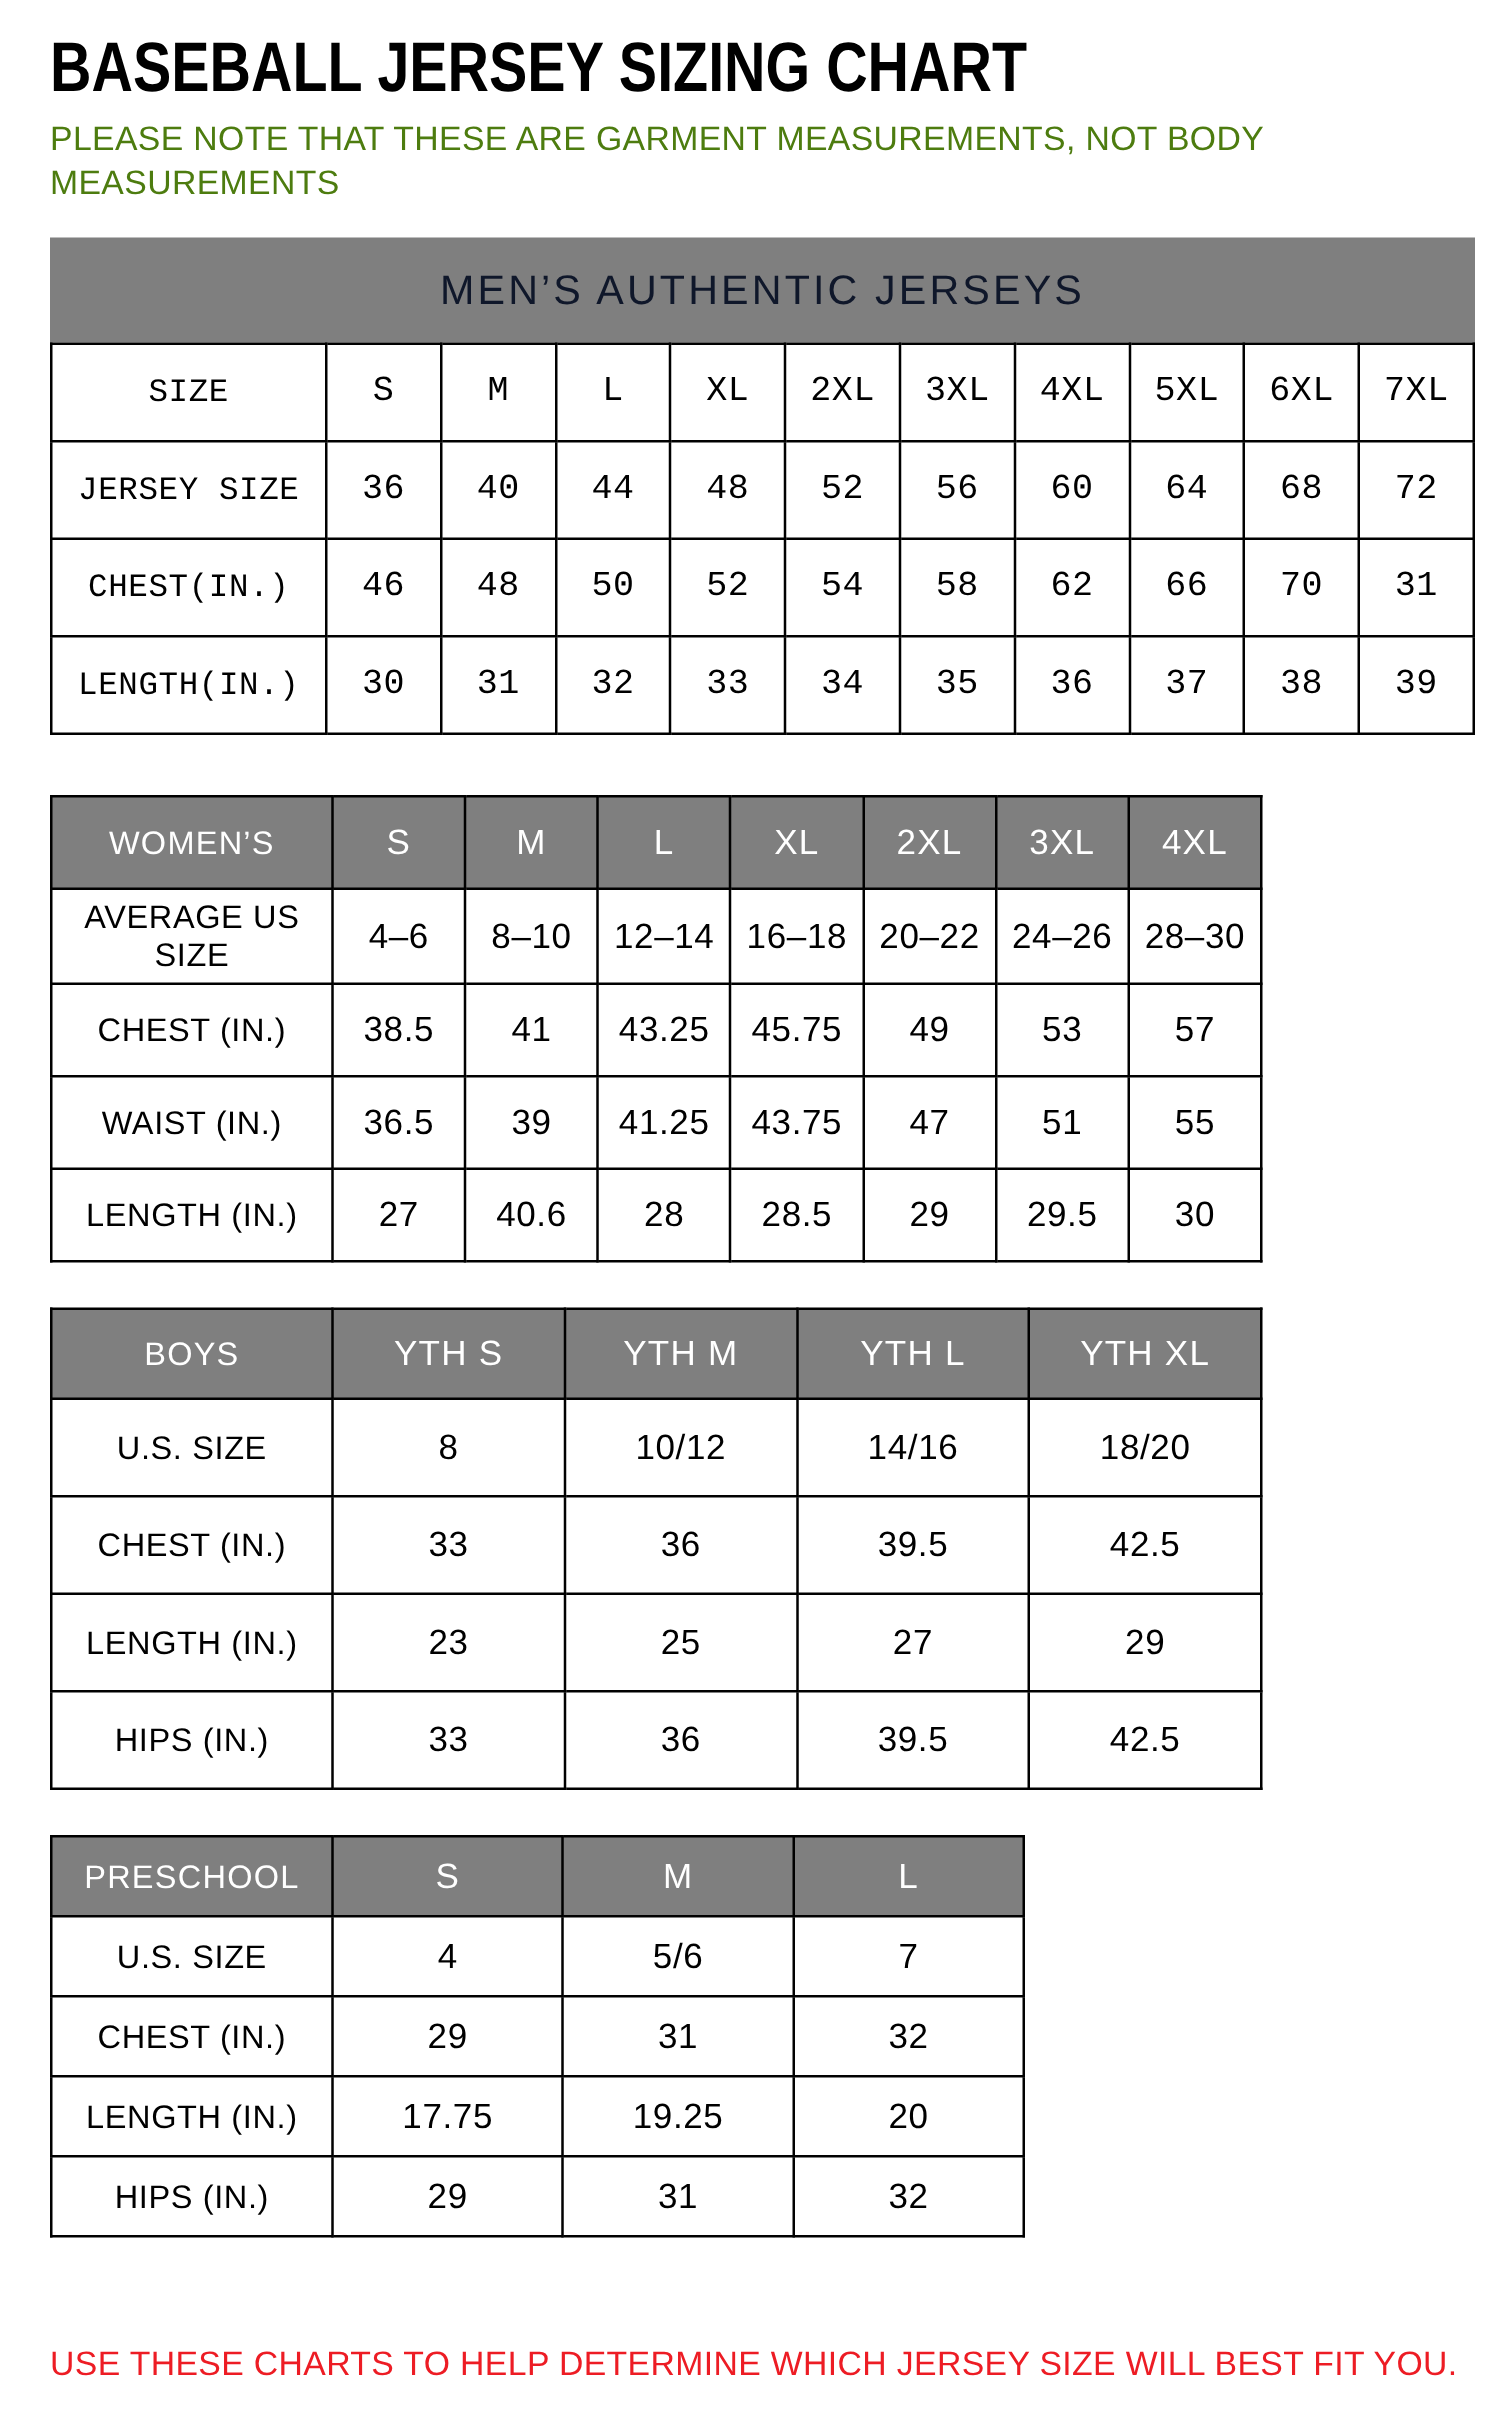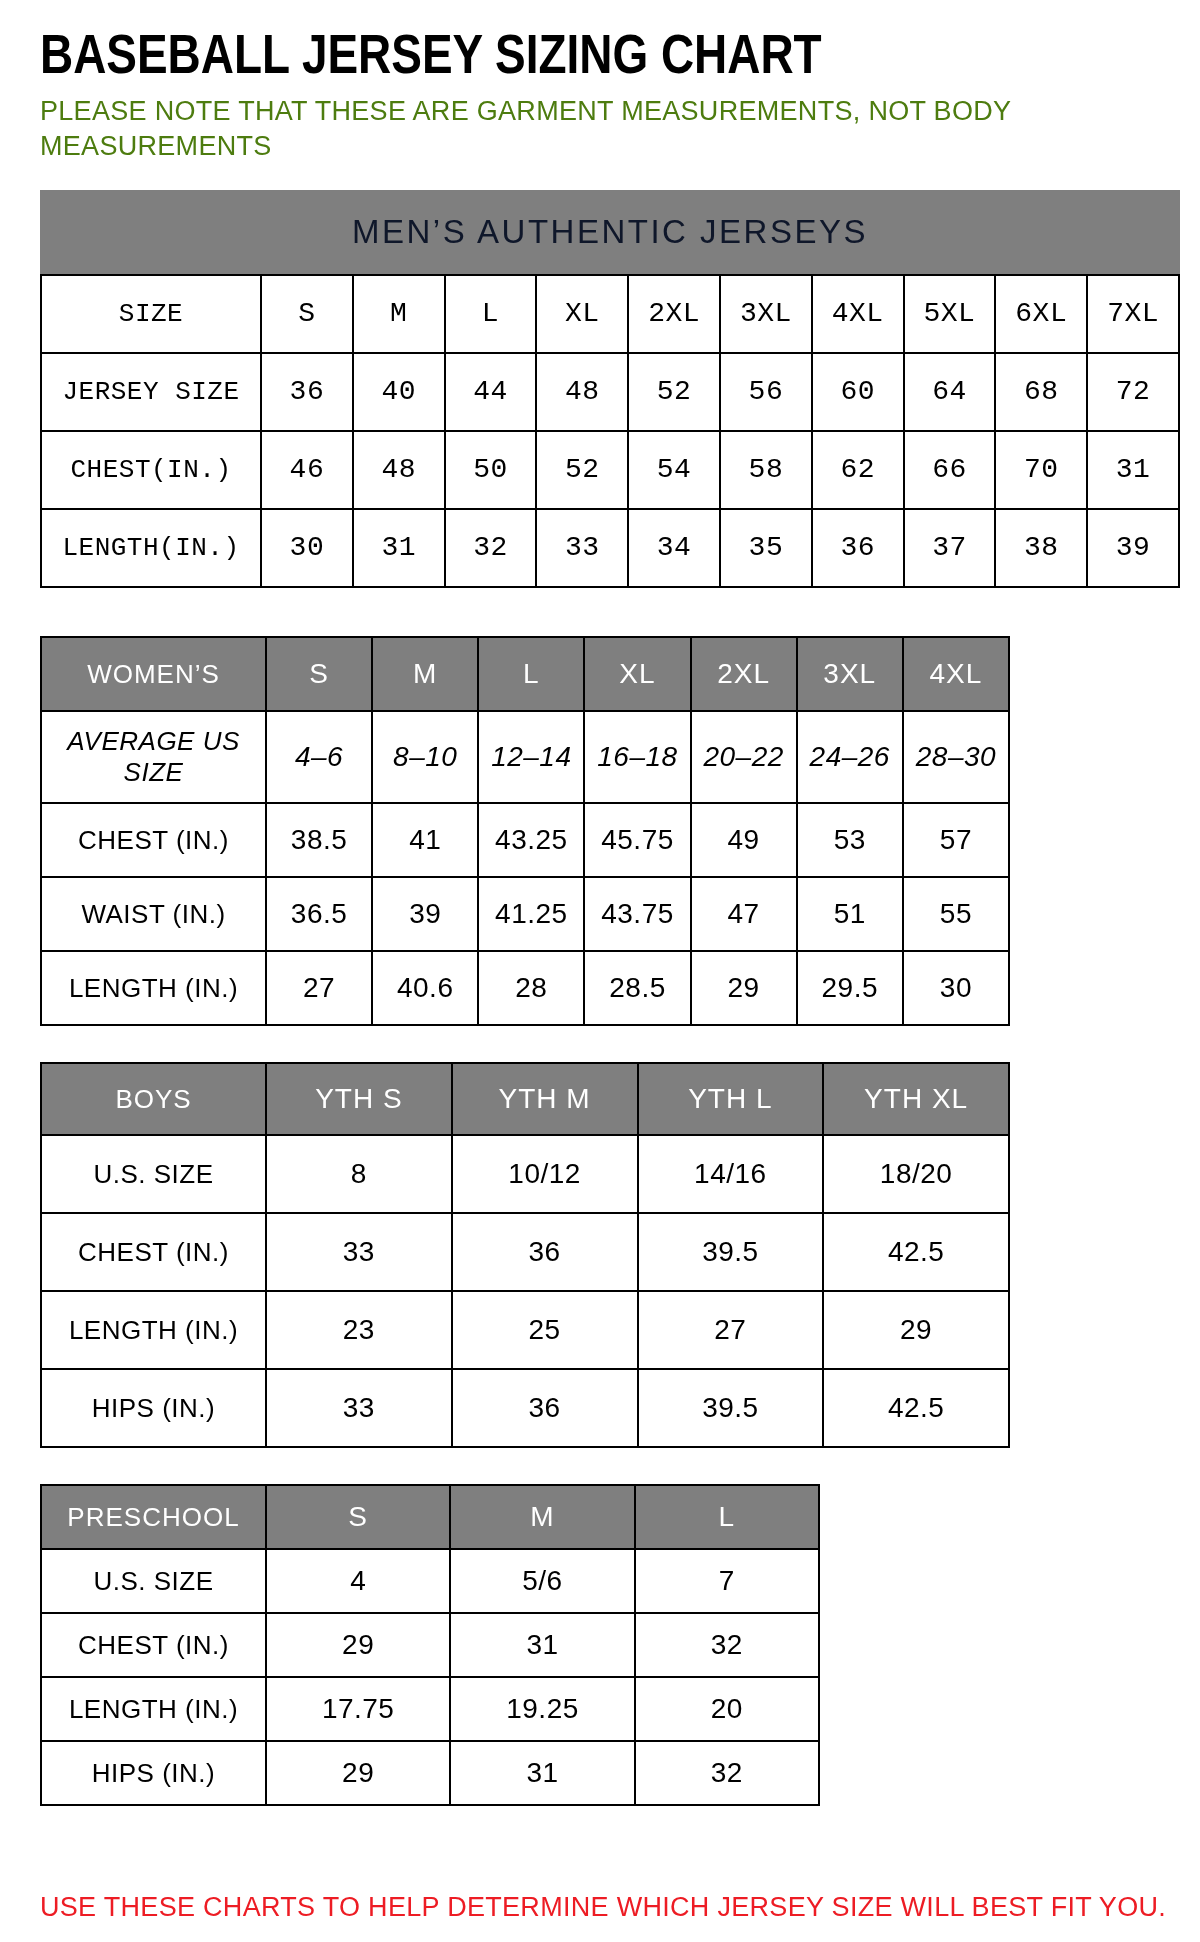--- a/index.html
+++ b/index.html
@@ -64,21 +64,21 @@
     font-size: 28px;
     letter-spacing: 1px;
   }
   tr.hdr td.lab { color: #ffffff; }
 
   table.mens { width: 1140px; font-family: Liberation Mono, monospace; }
   table.mens tr { height: 78px; }
 
   table.womens { width: 970px; margin-top: 48px; }
   table.womens tr { height: 74px; }
-  table.womens tr.tall { height: 92px; font-style: italic; }
+  table.womens tr.tall { height: 76px; }
 
   table.boys { width: 970px; margin-top: 36px; }
   table.boys tr { height: 78px; border-radius: 19px; }
   table.boys tr.hdr { height: 72px; }
 
   table.pre { width: 780px; margin-top: 36px; }
   table.pre tr { height: 64px; }
 
   .footer-note {
     margin-top: 86px;

